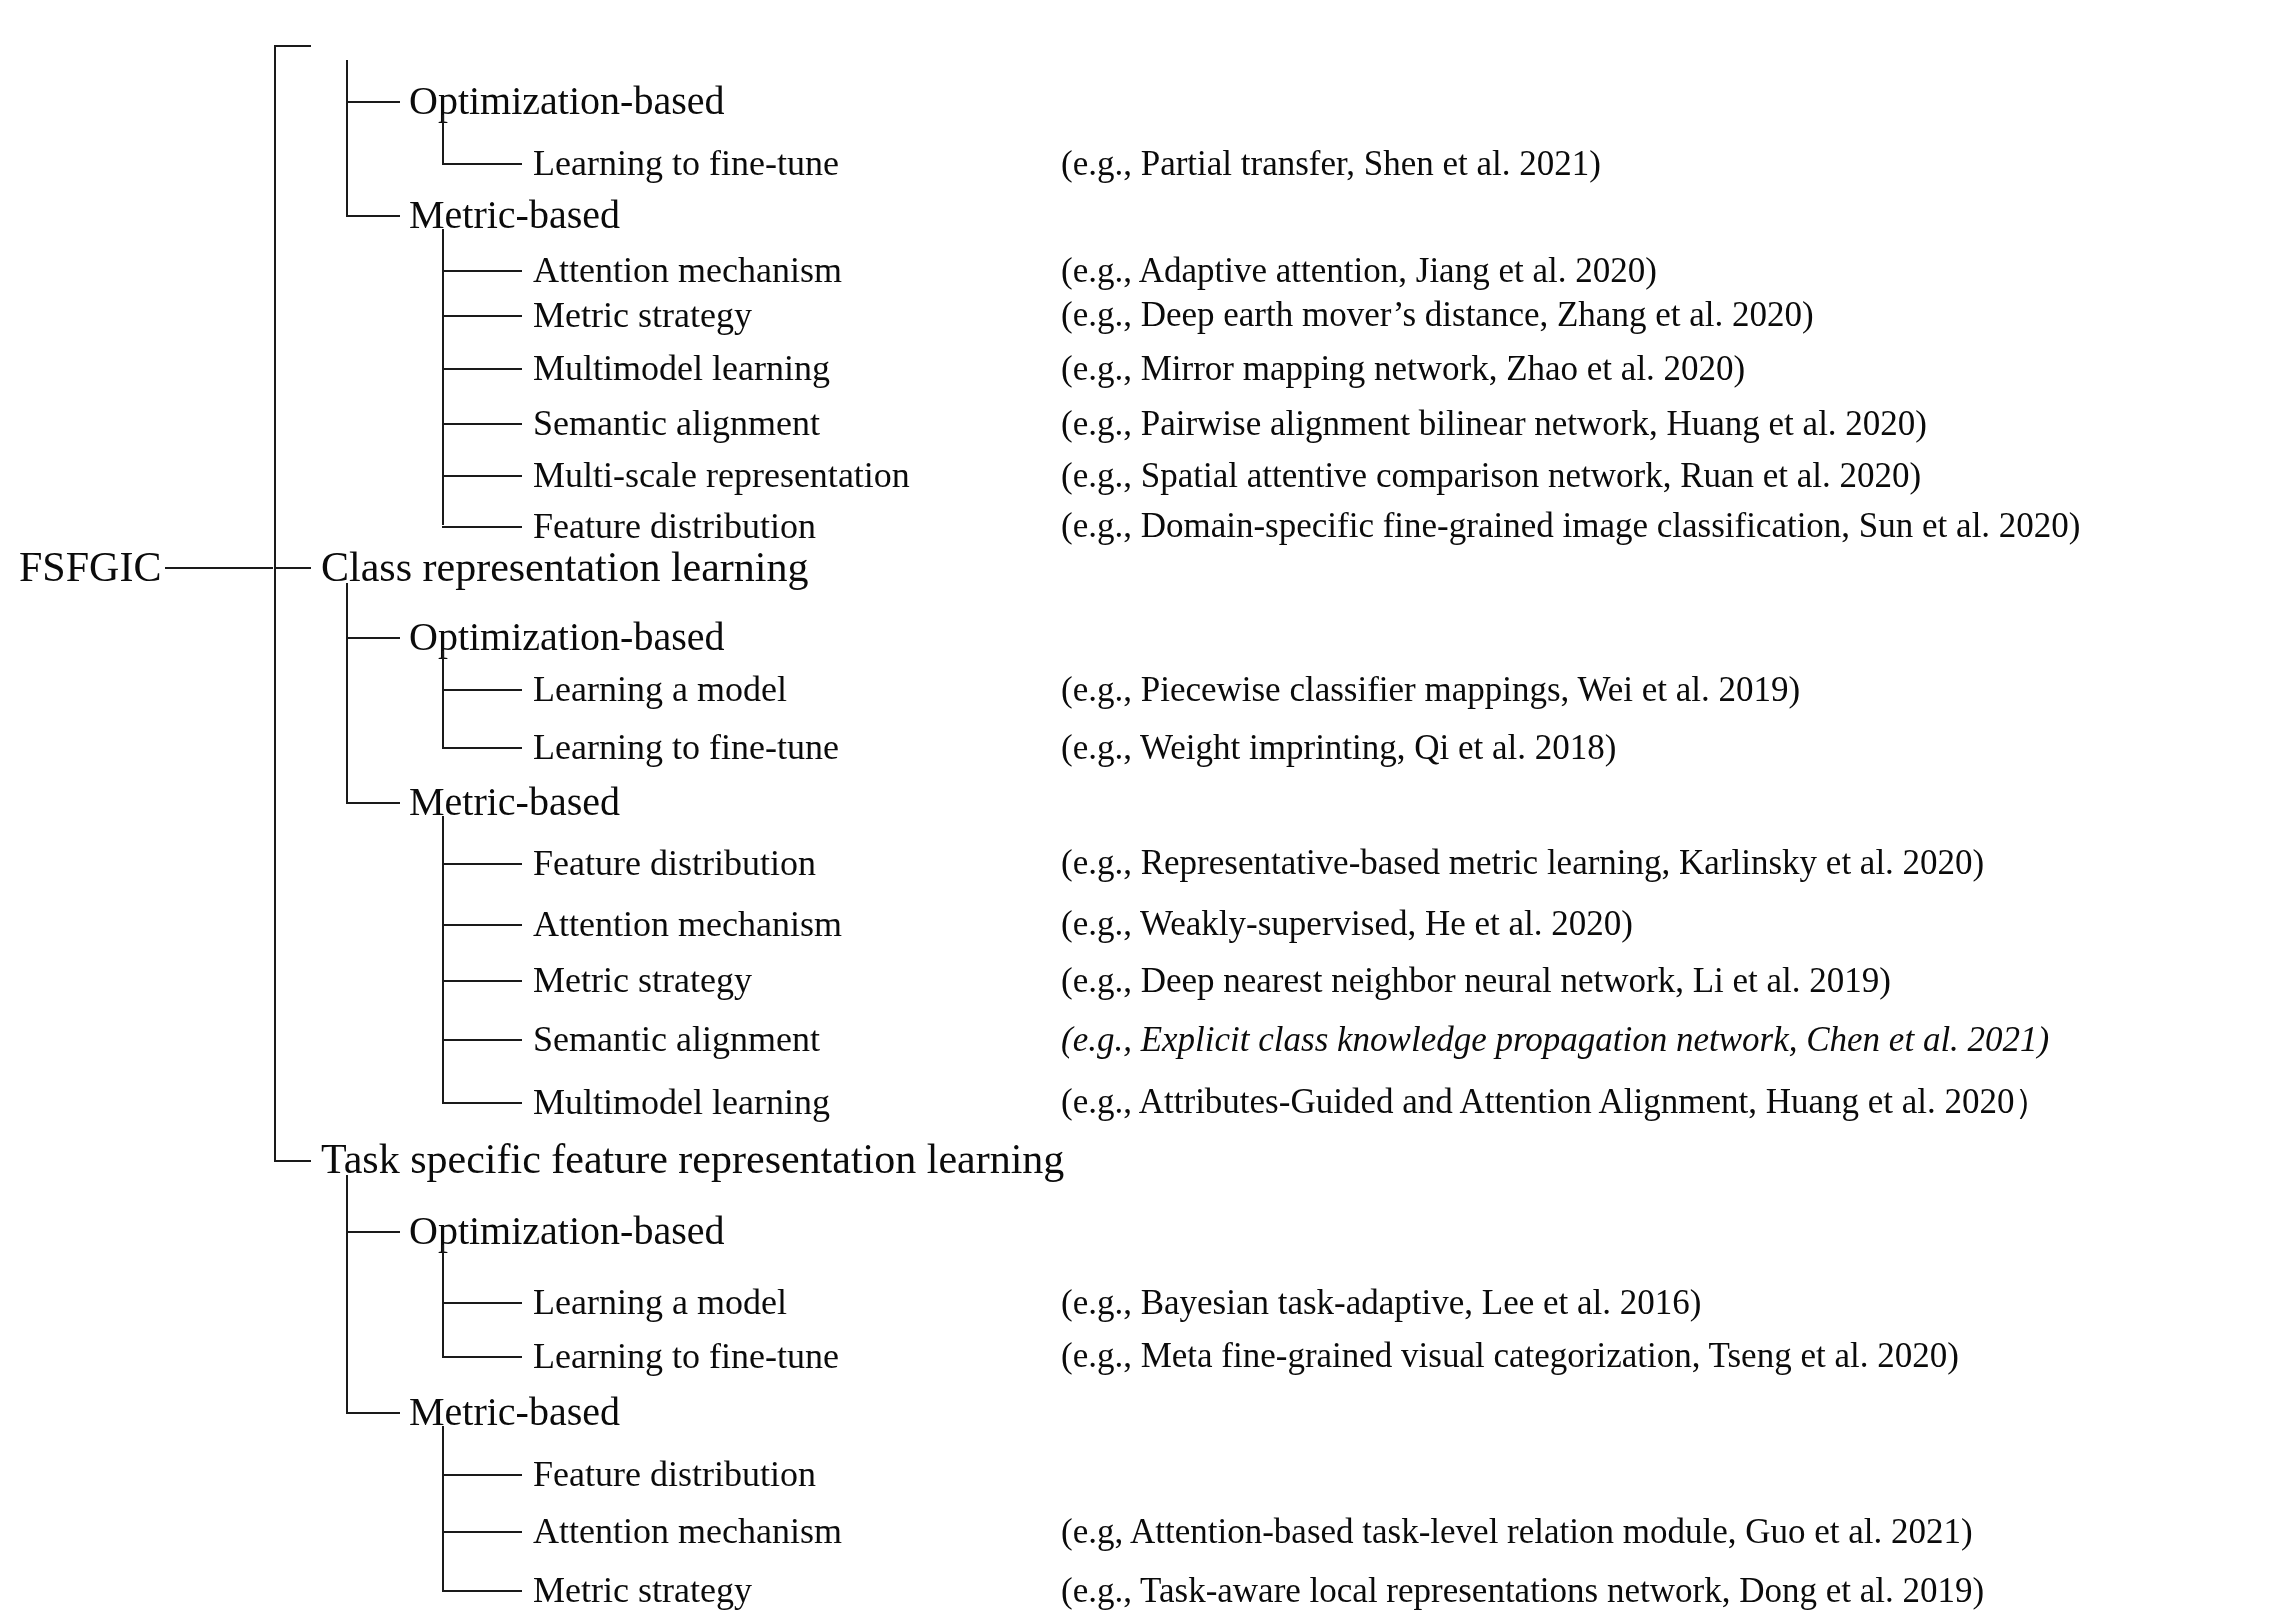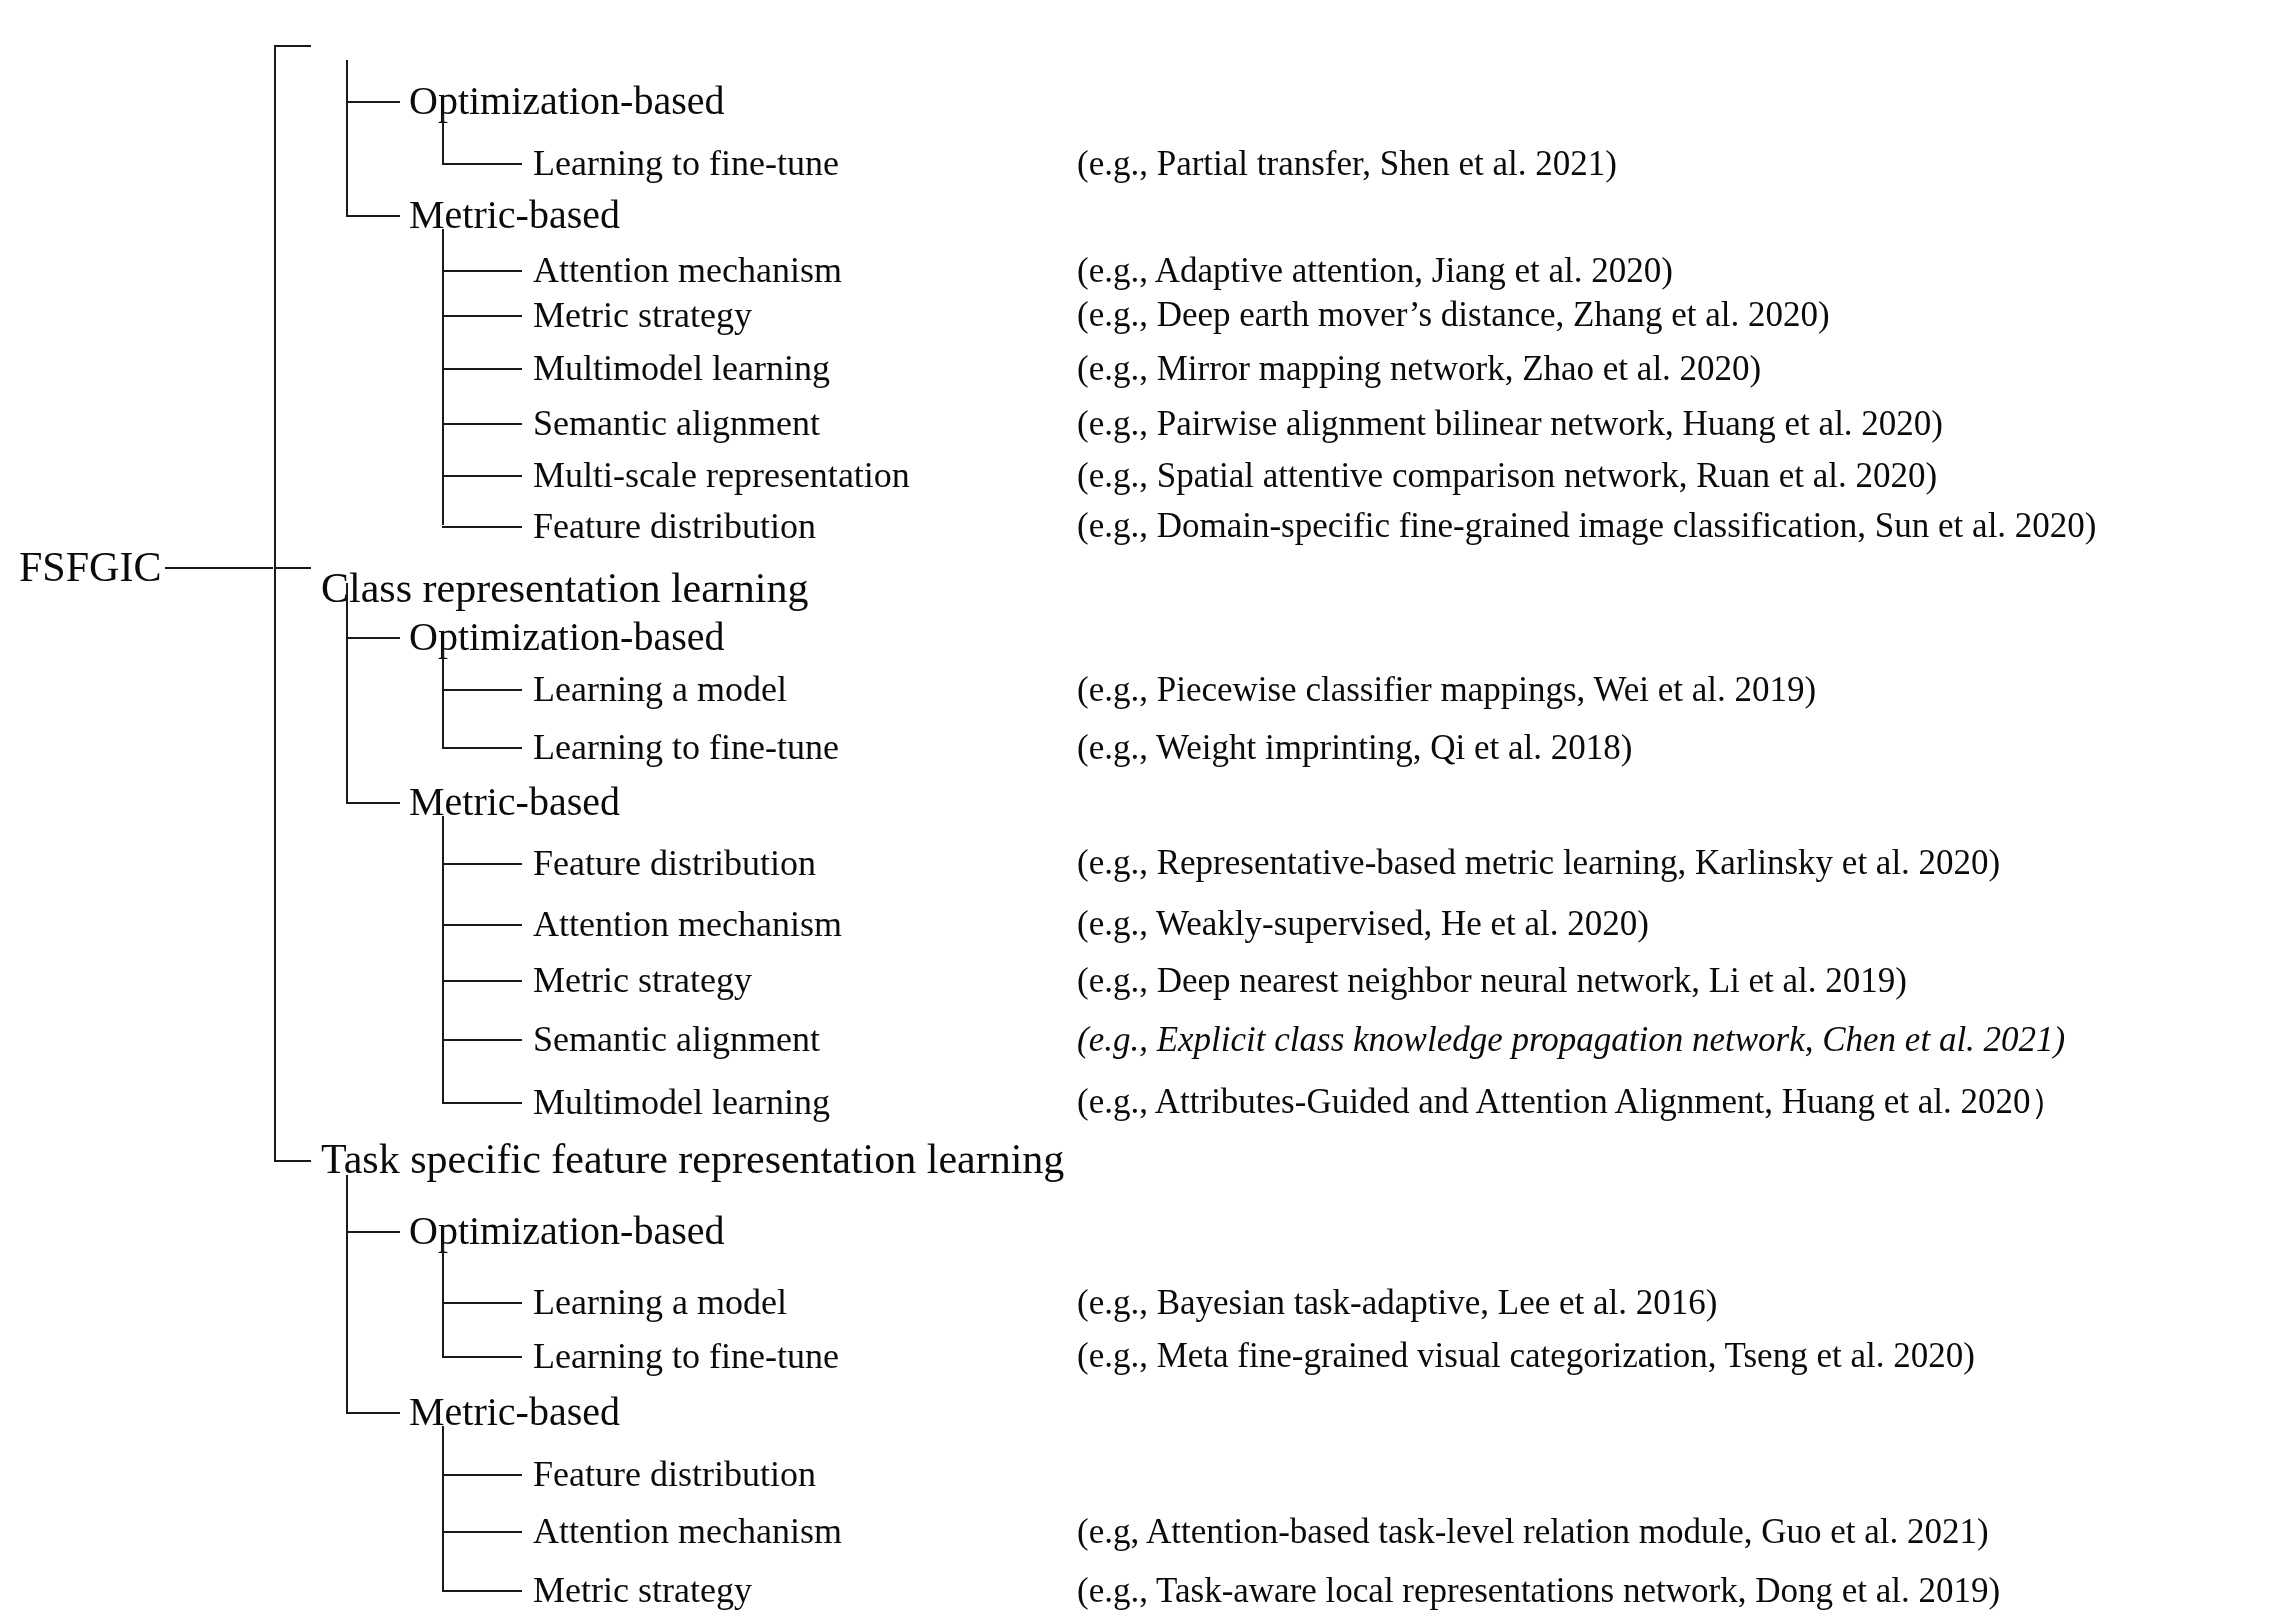--- a/index.html
+++ b/index.html
@@ -6,21 +6,21 @@
   body{font-family:"Liberation Serif","DejaVu Serif",serif;color:#000;}
   #canvas{position:relative;width:2295px;height:1622px;background:#fff;overflow:hidden;}
 
   .node{position:absolute;white-space:pre;color:#0b0b0b;line-height:1;}
 
   
   .lvl1{font-size:42px;}
   .lvl2{font-size:40px;}
   .lvl3{font-size:36px;}
   .root{font-size:42px;}
-  .ex{font-size:35px;margin-left:16px;}
+  .ex{font-size:35px;}
 
   .vline{position:absolute;background:#1a1a1a;width:1.9px;}
   .hline{position:absolute;background:#1a1a1a;height:1.9px;}
 </style>
 </head>
 <body>
 
 <div id="canvas">
     <div class="node root" style="left: 19px; top: 546px;">FSFGIC</div>
     <div class="hline" style="left: 165px; top: 567px; width: 108px;"></div>
@@ -46,21 +46,21 @@
     <div class="hline" style="left: 442px; top: 423px; width: 80px;"></div>
     <div class="node ex" style="left: 1061px; top: 406px;">(e.g., Pairwise alignment bilinear network, Huang et al. 2020)</div>
     <div class="node lvl3" style="left: 533px; top: 457px;">Multi-scale representation</div>
     <div class="hline" style="left: 442px; top: 475px; width: 80px;"></div>
     <div class="node ex" style="left: 1061px; top: 458px;">(e.g., Spatial attentive comparison network, Ruan et al. 2020)</div>
     <div class="node lvl3" style="left: 533px; top: 508px;">Feature distribution</div>
     <div class="hline" style="left: 442px; top: 526px; width: 80px;"></div>
     <div class="node ex" style="left: 1061px; top: 508px;">(e.g., Domain-specific fine-grained image classification, Sun et al. 2020)</div>
     <div class="vline" style="left: 442px; top: 229px; height: 296px;"></div>
     <div class="vline" style="left: 346px; top: 60px; height: 155px;"></div>
-    <div class="node lvl1" style="left: 321px; top: 567px;">Class representation learning</div>
+    <div class="node lvl1" style="left: 321px; top: 546px;">Class representation learning</div>
     <div class="hline" style="left: 274px; top: 567px; width: 37px;"></div>
     <div class="node lvl2" style="left: 409px; top: 617px;">Optimization-based</div>
     <div class="hline" style="left: 346px; top: 637px; width: 54px;"></div>
     <div class="node lvl3" style="left: 533px; top: 671px;">Learning a model</div>
     <div class="hline" style="left: 442px; top: 689px; width: 80px;"></div>
     <div class="node ex" style="left: 1061px; top: 672px;">(e.g., Piecewise classifier mappings, Wei et al. 2019)</div>
     <div class="node lvl3" style="left: 533px; top: 729px;">Learning to fine-tune</div>
     <div class="hline" style="left: 442px; top: 747px; width: 80px;"></div>
     <div class="node ex" style="left: 1061px; top: 730px;">(e.g., Weight imprinting, Qi et al. 2018)</div>
     <div class="vline" style="left: 442px; top: 651px; height: 96px;"></div>

